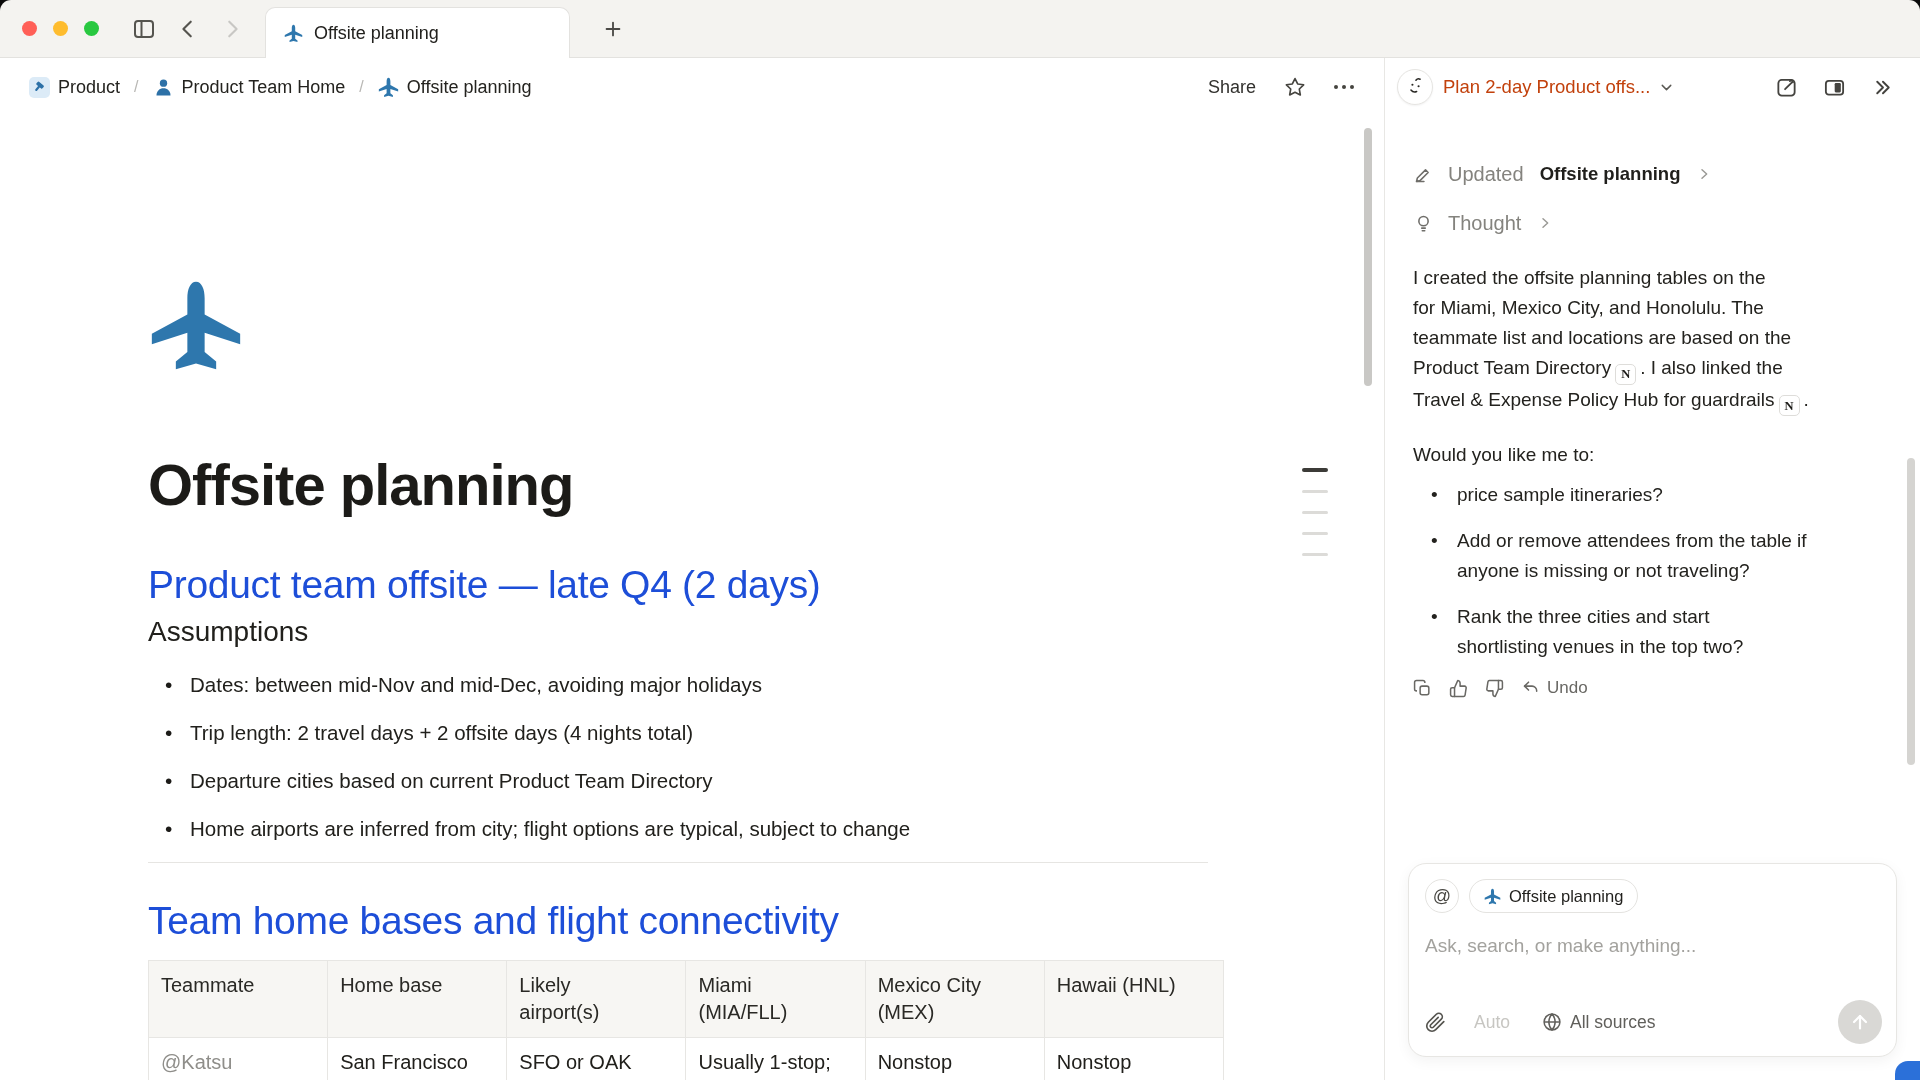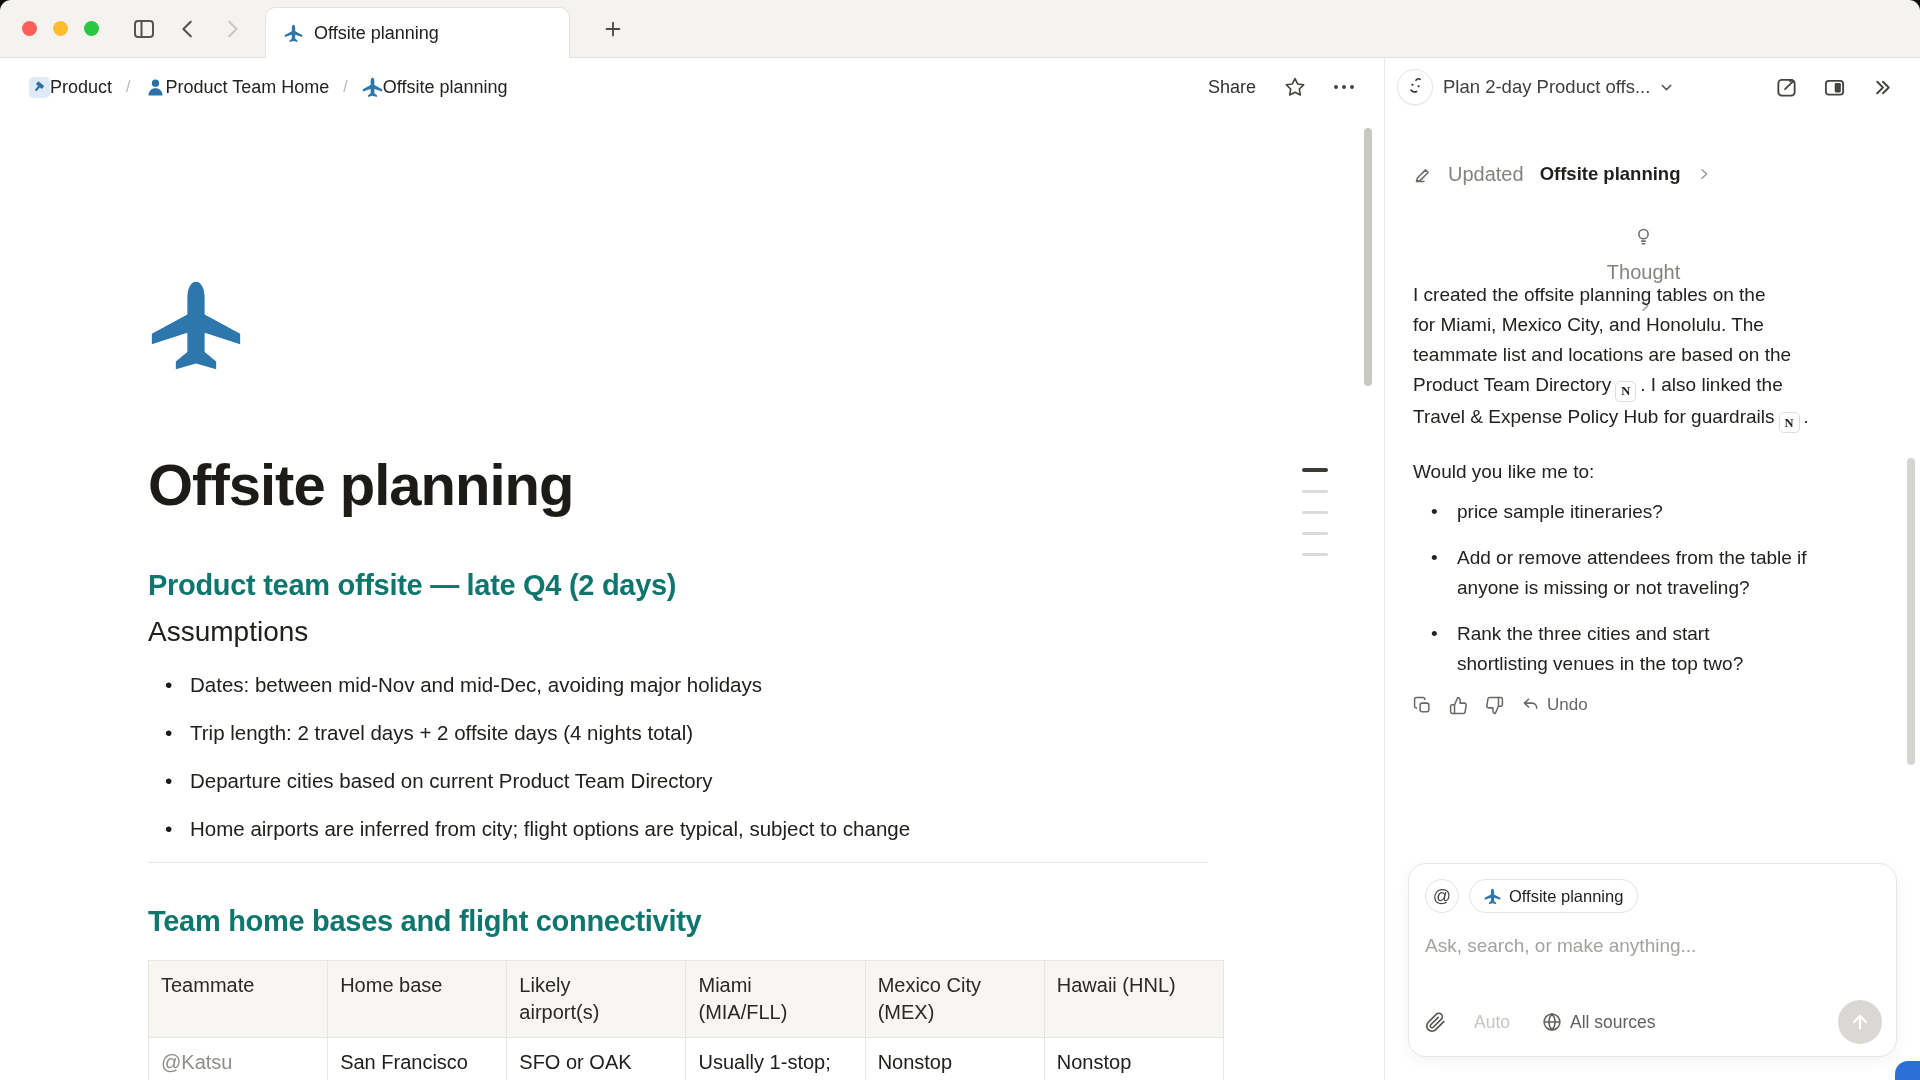--- a/index.html
+++ b/index.html
@@ -30,36 +30,36 @@
 
   
   .app{display:flex;height:1022px;}
   .main{flex:1;position:relative;background:#fff;min-width:0;}
   .panel{width:536px;border-left:1px solid #e8e7e4;position:relative;background:#fff;}
 
   
   .main-header{height:58px;display:flex;align-items:center;justify-content:space-between;
     padding:0 30px 0 25px;}
   .breadcrumb{display:flex;align-items:center;gap:10px;font-size:18px;color:#24231f;}
-  .crumb{display:flex;align-items:center;padding:3px 4px;border-radius:5px;cursor:pointer;white-space:nowrap;}
+  .crumb{display:flex;align-items:center;gap:8px;padding:3px 4px;border-radius:5px;cursor:pointer;white-space:nowrap;}
   .crumb-sep{color:#b9b8b5;font-size:16px;}
   .crumb-ic{width:21px;height:21px;color:#2d71a7;}
   .crumb-ic.boxed{background:#dcebf7;border-radius:5px;display:flex;align-items:center;justify-content:center;}
   .crumb-ic.boxed svg{width:15px;height:15px;}
   .header-actions{display:flex;align-items:center;gap:28px;color:#32312e;}
   .share{font-size:18px;}
   .ha-ic{color:#45443f;display:flex;align-items:center;}
   .dots{display:flex;gap:4px;align-items:center;}
   .dots i{width:4px;height:4px;border-radius:50%;background:#45443f;}
 
   
   .doc{padding:162px 0 0 148px;width:1240px;}
   .doc-icon{width:96px;height:96px;color:#2e77ad;cursor:pointer;}
   .doc-title{margin-top:76px;font-size:58px;font-weight:700;letter-spacing:-1px;color:#1c1b18;line-height:70px;}
-  .doc h2{margin-top:46px;font-size:29px;font-weight:700;letter-spacing:-0.3px;color:#0f766e;line-height:38px;}
+  .doc h2{margin-top:46px;font-size:39px;font-weight:400;letter-spacing:-0.3px;color:#1d4ed8;line-height:38px;}
   .doc .assumptions{margin-top:13px;font-size:28px;line-height:30px;color:#21201c;}
   .doc ul{margin-top:23px;list-style:none;}
   .doc li{position:relative;padding-left:42px;font-size:20.5px;line-height:30px;color:#21201c;margin-bottom:18px;}
   .doc li::before{content:"•";position:absolute;left:17px;font-size:21px;color:#1c1b18;}
   .doc hr{border:none;border-top:1px solid #e6e5e2;margin-top:4px;width:1060px;}
   .doc h2.second{margin-top:39px;}
 
   table{margin-top:20px;border-collapse:collapse;table-layout:fixed;width:1076px;}
   th,td{border:1px solid #e7e6e3;vertical-align:top;text-align:left;
     padding:11px 12px;font-size:20px;line-height:27px;font-weight:400;}
@@ -74,31 +74,31 @@
   .toc i.active{background:#3c3b38;height:4px;}
   .vscroll{position:absolute;border-radius:4px;background:#c9c8c5;}
   .main .vscroll{top:70px;right:12px;width:8px;height:258px;}
   .panel .vscroll{top:400px;right:5px;width:8px;height:307px;background:#d5d4d1;}
 
   
   .panel-header{height:58px;display:flex;align-items:center;padding:0 24px 0 12px;}
   .ai-face{width:36px;height:36px;border-radius:50%;border:1px solid #e6e5e2;background:#fff;
     display:flex;align-items:center;justify-content:center;color:#2a2925;
     box-shadow:0 1px 2px rgba(0,0,0,.05);}
-  .panel-title{margin-left:10px;font-size:18.5px;font-weight:500;color:#404040;
+  .panel-title{margin-left:10px;font-size:18.5px;font-weight:500;color:#c2410c;
     white-space:nowrap;overflow:hidden;text-overflow:ellipsis;max-width:270px;}
   .pt-chevron{margin-left:8px;color:#5a5954;}
   .ph-actions{margin-left:auto;display:flex;align-items:center;gap:20px;color:#44433f;}
   .ph-btn{display:flex;align-items:center;justify-content:center;width:28px;height:28px;cursor:pointer;}
 
   
   .panel-body{padding:0 46px 0 28px;}
   .activity{display:flex;align-items:center;gap:14px;height:28px;cursor:pointer;}
   .activity.updated{margin-top:44px;}
-  .activity.thought{margin-top:38px;flex-direction:column;}
+  .activity.thought{margin-top:21px;}
   .act-ic{color:#6f6e6a;display:flex;}
   .act-label{font-size:20px;color:#84837e;}
   .act-target{font-size:18.5px;font-weight:600;color:#201f1c;margin-left:2px;}
   .act-chev{color:#9a9995;display:flex;margin-left:2px;}
 
   .msg{margin-top:26px;font-size:19px;line-height:30px;color:#23221e;width:462px;}
   .msg .mline{display:block;}
   .n-ic{display:inline-flex;align-items:center;justify-content:center;width:21px;height:21px;
     border:1px solid #deddda;border-radius:5px;background:#fff;vertical-align:-4px;margin:0 4px;
     font-family:"Liberation Serif","DejaVu Serif",serif;font-weight:700;font-size:12.5px;color:#1c1b18;cursor:pointer;}

